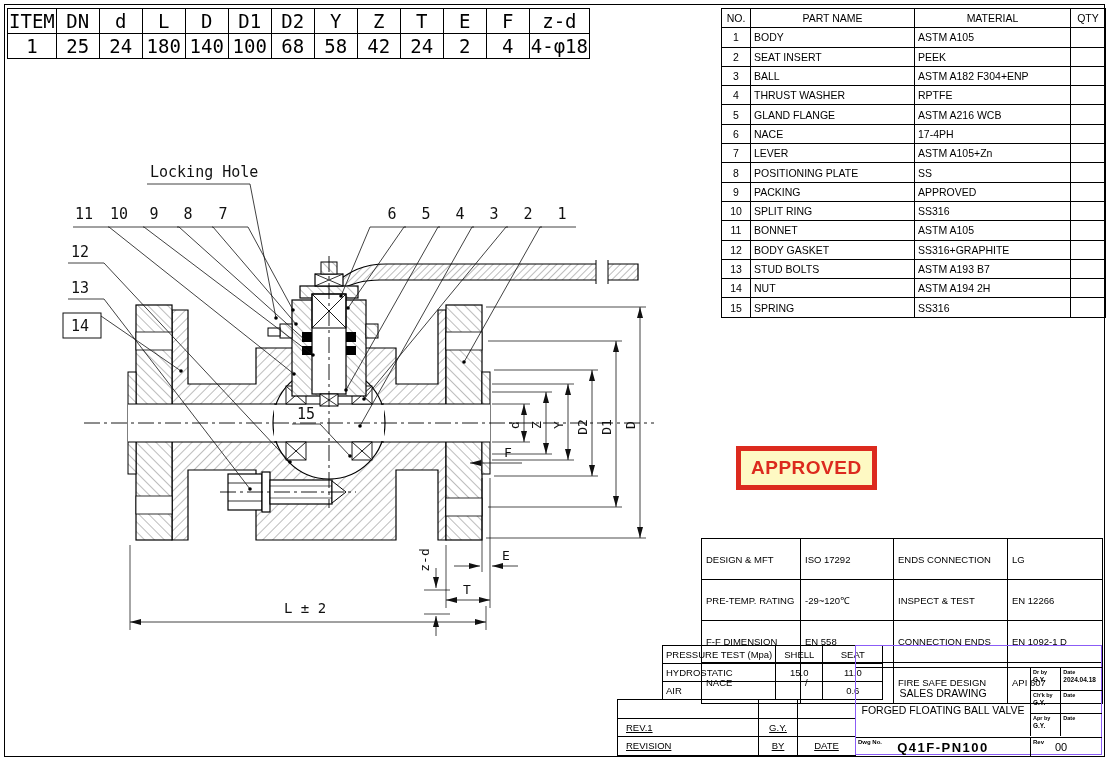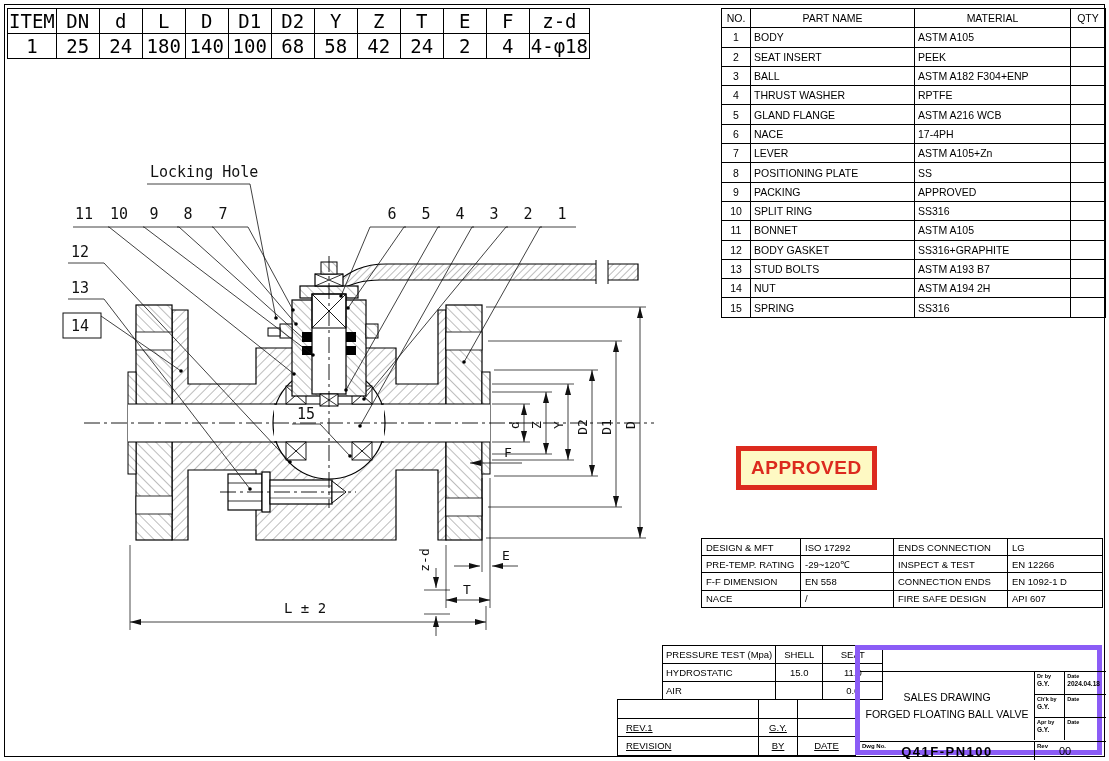--- a/index.html
+++ b/index.html
@@ -11,31 +11,31 @@
   td,th{border:1px solid #000;overflow:hidden;white-space:nowrap;font-weight:normal;}
   
   .dimtable{position:absolute;left:7px;top:8px;}
   .dimtable td{height:22px;text-align:center;font-family:"DejaVu Sans Mono",monospace;font-size:19px;}
   
   .parts{position:absolute;left:721px;top:8px;}
   .parts td{height:18.3px;font-size:10.5px;padding:0 3px;}
   .parts td.c{text-align:center;}
   
   .specs{position:absolute;left:701px;top:538px;}
-  .specs td{height:16.2px;font-size:9.5px;padding:0 4px;}
+  .specs td{height:16.2px;font-size:9.5px;padding:12px 4px;}
   
   .press{position:absolute;left:662px;top:645px;}
   .press td{height:17px;font-size:9.5px;padding:0 3px;margin-top:6px;}
   .press td.c{text-align:center;}
   
   .revt{position:absolute;left:617px;top:699px;}
   .revt td{height:17.6px;font-size:9.5px;padding:0 8px;text-decoration:underline;}
   .revt td.c{text-align:center;padding:0;}
   
-  .tblock{position:absolute;left:855px;top:645px;width:247px;height:110px;border:5px solid #8b5cf6;box-sizing:border-box;}
+  .tblock{position:absolute;left:855px;top:645px;width:247px;height:110px;border:1px solid #8b5cf6;box-sizing:border-box;}
   .tb-empty{position:absolute;left:0;top:0;width:246px;height:21px;border-bottom:1px solid #000;}
   .tb-title{position:absolute;left:0;top:22px;width:174px;height:68px;border-right:1px solid #000;
             display:flex;flex-direction:column;align-items:center;justify-content:center;font-size:10.5px;line-height:1.6;text-align:center;}
   .signoff{position:absolute;left:175px;top:22px;width:71px;height:68px;display:flex;flex-direction:column;}
   .so-row{flex:1;display:flex;border-bottom:1px solid #000;}
   .so-row:last-child{border-bottom:none;}
   .so-cell{width:29px;border-right:1px solid #000;padding:1px 2px;}
   .so-cell.d{width:42px;border-right:none;}
   .so-lab{font-size:5.5px;font-weight:bold;line-height:1.2;}
   .so-val{font-size:6.5px;font-weight:bold;line-height:1.2;}

